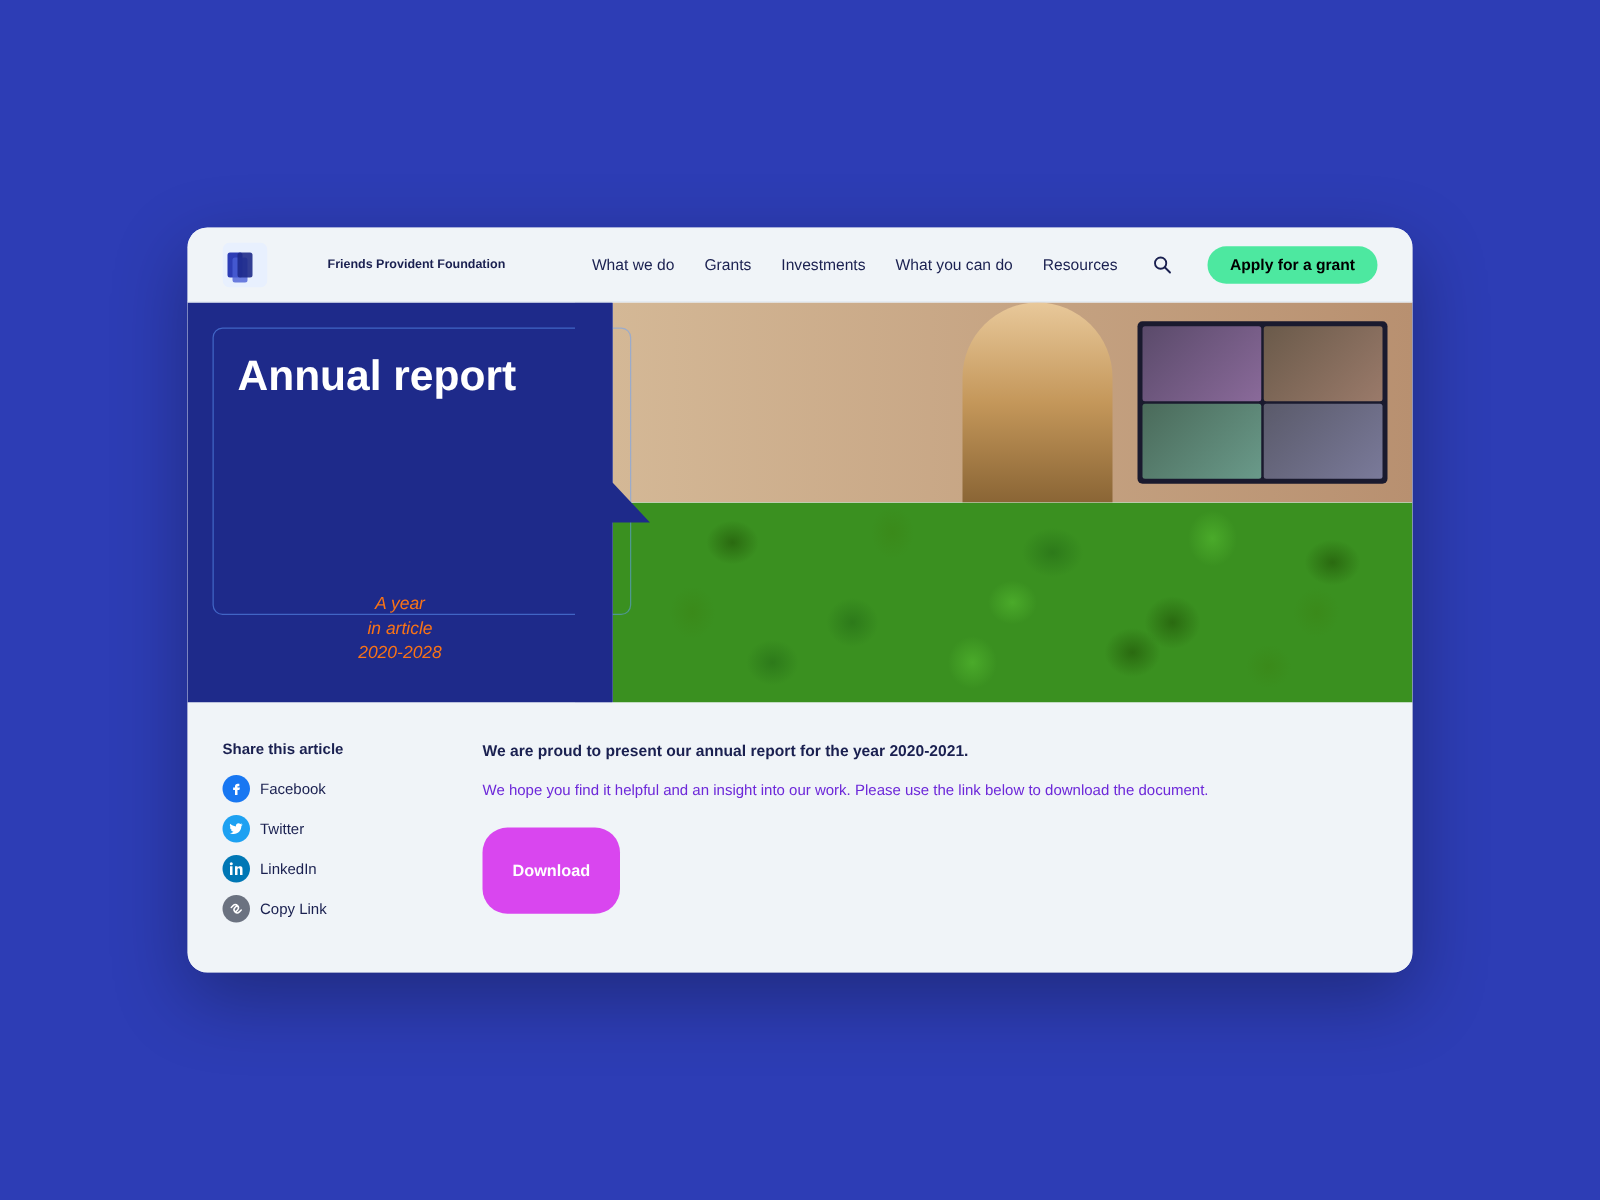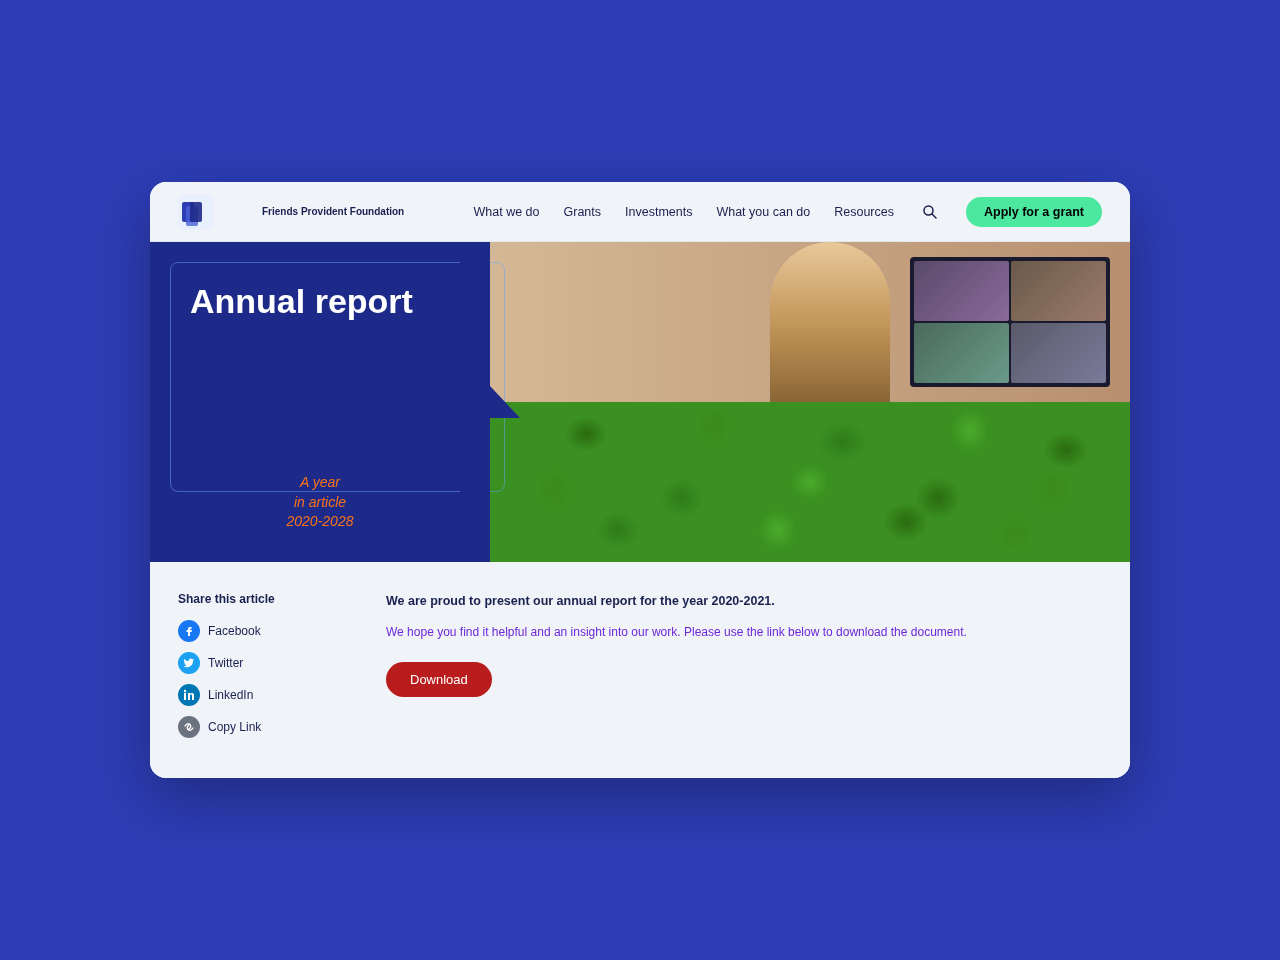--- a/index.html
+++ b/index.html
@@ -299,27 +299,27 @@
     }
 
     .article-body {
       font-size: 12px;
       color: #6d28d9;
       line-height: 1.6;
       margin-bottom: 10px;
     }
 
     .download-btn {
-      background: #b91c1c;
+      background: #d946ef;
       color: white;
       border: none;
       border-radius: 20px;
-      padding: 10px 24px;
+      padding: 27px 24px;
       font-size: 13px;
-      font-weight: 400;
+      font-weight: 700;
       cursor: pointer;
       margin-top: 10px;
       display: inline-block;
     }
   </style>
 </head>
 <body>
 
 <div class="browser-window">
 

